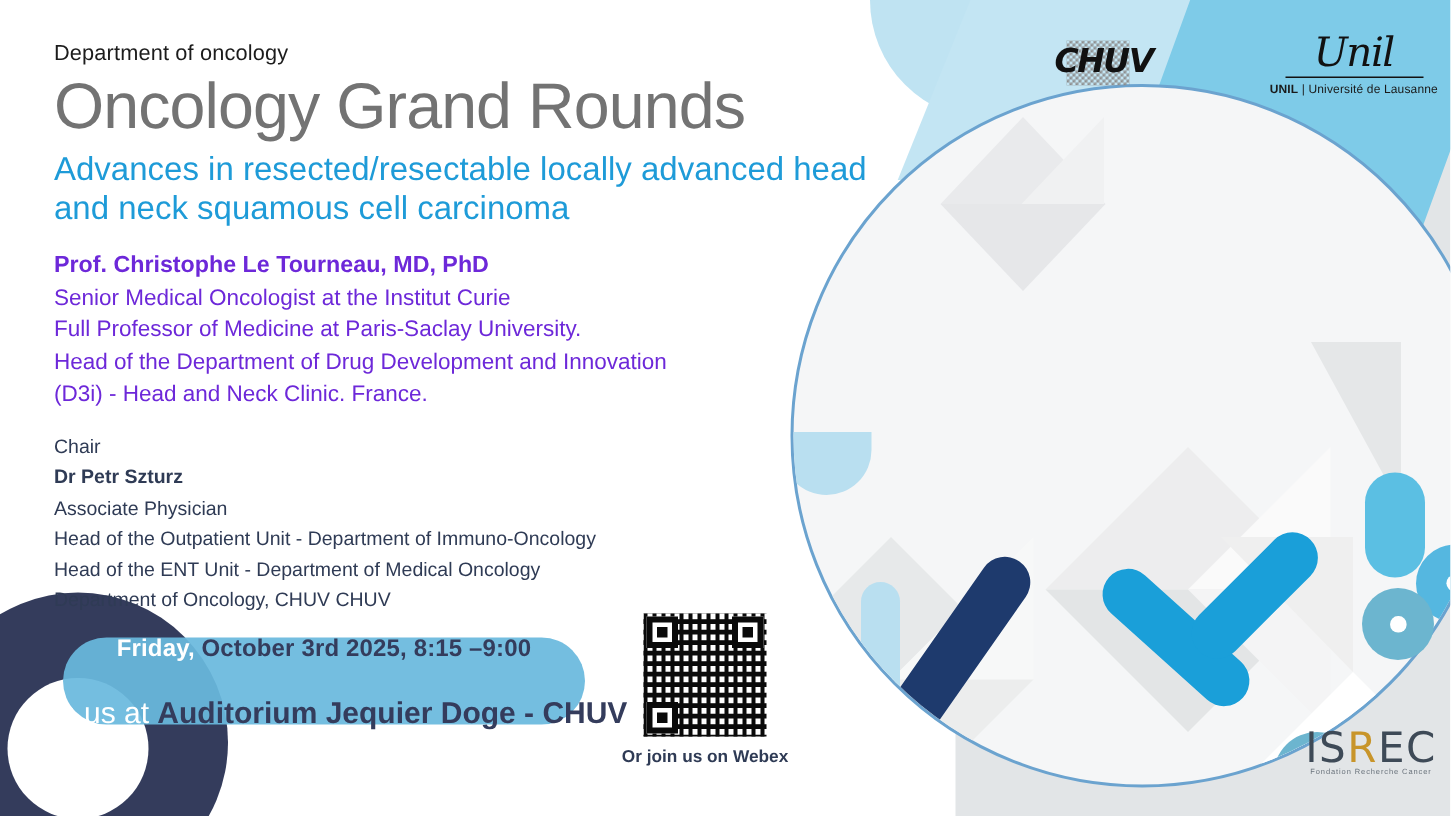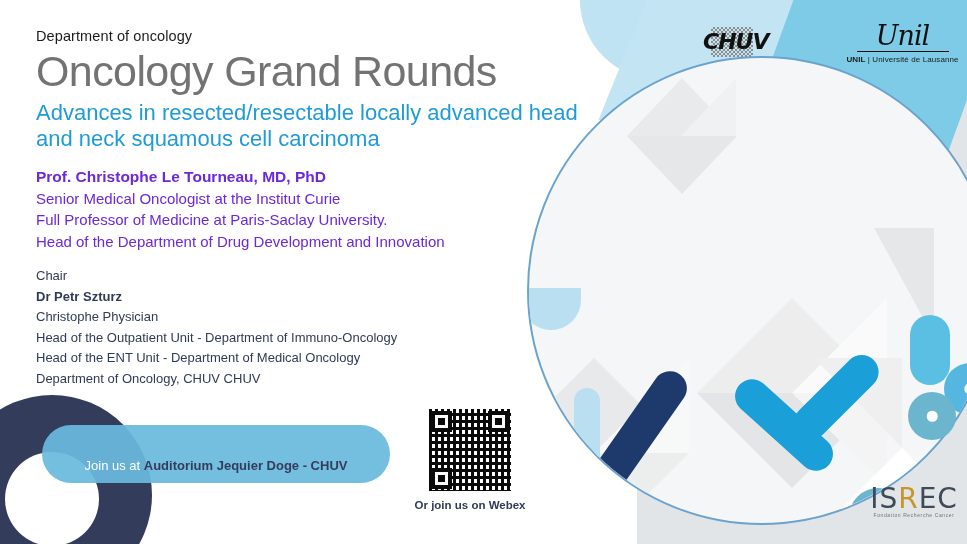--- a/index.html
+++ b/index.html
@@ -300,21 +300,21 @@
   .date-line1 {
     font-size: 16px;
     font-weight: 700;
     color: #ffffff;
     letter-spacing: 0.1px;
     line-height: 21px;
     white-space: nowrap;
   }
   .date-line1 .dk { color: #343c5c; }
   .date-line2 {
-    font-size: 13px;
+    font-size: 20px;
     color: #ffffff;
     line-height: 21px;
     white-space: nowrap;
     margin-top: 23px;
   }
   .date-line2 b { color: #343c5c; font-weight: 700; }
 
   
   .qr-wrap {
     position: absolute;
@@ -429,33 +429,35 @@
   <div class="content">
     <div class="dept">Department of oncology</div>
     <div class="title">Oncology Grand Rounds</div>
     <div class="subtitle">Advances in resected/resectable locally advanced head and neck squamous cell carcinoma</div>
 
     <div class="speaker">
       <div class="nm">Prof. Christophe Le Tourneau, MD, PhD</div>
       <div>Senior Medical Oncologist at the Institut Curie</div>
       <div>Full Professor of Medicine at Paris-Saclay University.</div>
       <div>Head of the Department of Drug Development and Innovation</div>
+      <div>(D3i) - Head and Neck Clinic. France.</div>
     </div>
 
     <div class="chair">
       <div>Chair</div>
       <div class="nm">Dr Petr Szturz</div>
-      <div>Christophe Physician</div>
+      <div>Associate Physician</div>
       <div>Head of the Outpatient Unit - Department of Immuno-Oncology</div>
       <div>Head of the ENT Unit - Department of Medical Oncology</div>
       <div>Department of Oncology, CHUV CHUV</div>
     </div>
   </div>
 
   <div class="date-banner">
+    <div class="date-line1"><span>Friday, </span><span class="dk">October 3rd 2025, 8:15 –9:00</span></div>
     <div class="date-line2"><span>Join us at </span><b>Auditorium Jequier Doge - CHUV</b></div>
   </div>
 
   <div class="qr-wrap">
     <div class="qr-code">
       <div class="qr-eye tl"></div>
       <div class="qr-eye tr"></div>
       <div class="qr-eye bl"></div>
     </div>
     <div class="qr-caption">Or join us on Webex</div>

